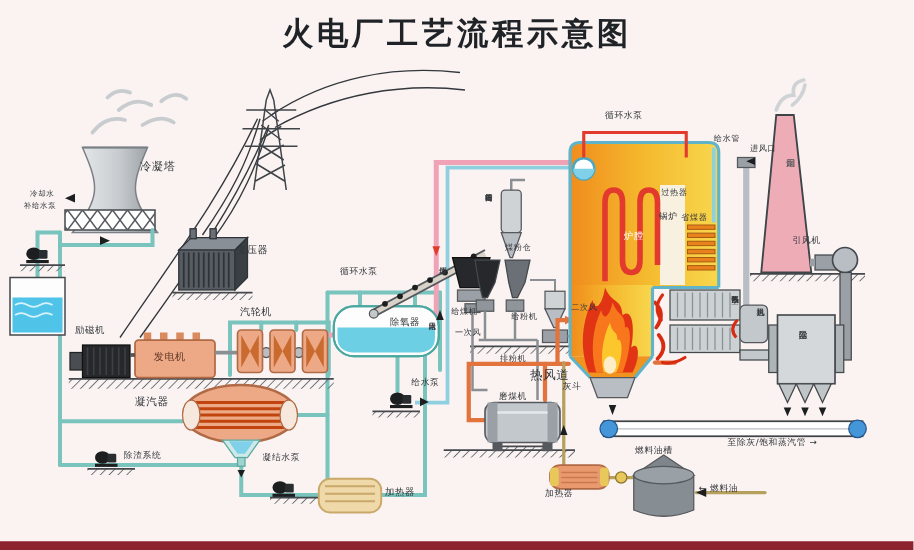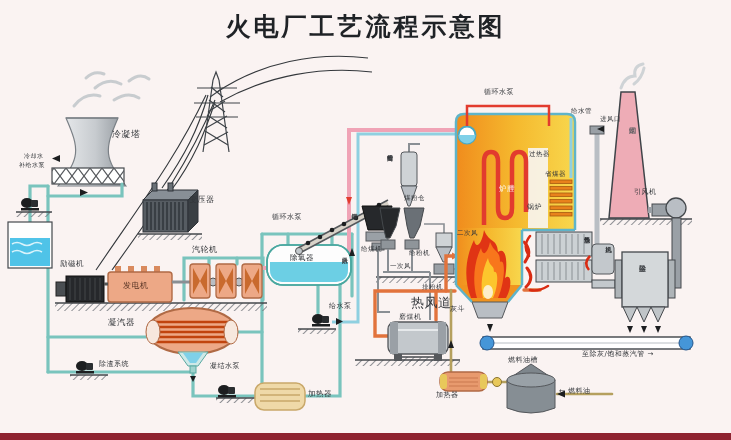--- a/index.html
+++ b/index.html
@@ -381,39 +381,39 @@
 <div class="lbl" style="left:24px;top:153px;font-size:6px">冷却水</div>
 <div class="lbl" style="left:19px;top:162px;font-size:6px">补给水泵</div>
 <div class="lbl" style="left:189px;top:196px;font-size:8px">变压器</div>
 <div class="lbl" style="left:60px;top:260px;font-size:7.5px">励磁机</div>
 <div class="lbl" style="left:123px;top:282px;font-size:8px;color:#5b3626">发电机</div>
 <div class="lbl" style="left:192px;top:246px;font-size:8px">汽轮机</div>
 <div class="lbl" style="left:108px;top:318px;font-size:8.5px">凝汽器</div>
 <div class="lbl" style="left:99px;top:361px;font-size:7px">除渣系统</div>
 <div class="lbl" style="left:210px;top:363px;font-size:7px">凝结水泵</div>
 <div class="lbl" style="left:308px;top:390px;font-size:7.5px">加热器</div>
-<div class="lbl" style="left:290px;top:254px;font-size:7.5px">除氧器</div>
+<div class="lbl" style="left:312px;top:254px;font-size:7.5px">除氧器</div>
 <div class="lbl" style="left:329px;top:303px;font-size:7px">给水泵</div>
 <div class="lbl v" style="left:342px;top:253px;font-size:6px">给水入口</div>
 <div class="lbl" style="left:272px;top:214px;font-size:7px">循环水泵</div>
 <div class="lbl v" style="left:351px;top:208px;font-size:6.5px">原煤斗</div>
 <div class="lbl" style="left:361px;top:246px;font-size:6.5px">给煤机</div>
 <div class="lbl v" style="left:387px;top:150px;font-size:6px">细粉分离器</div>
 <div class="lbl" style="left:404px;top:195px;font-size:6.5px">煤粉仓</div>
 <div class="lbl" style="left:409px;top:250px;font-size:6.5px">给粉机</div>
-<div class="lbl" style="left:422px;top:284px;font-size:6.5px">排粉机</div>
-<div class="lbl" style="left:390px;top:263px;font-size:6.5px">一次风</div>
-<div class="lbl" style="left:457px;top:230px;font-size:6.5px">二次风</div>
+<div class="lbl" style="left:400px;top:284px;font-size:6.5px">排粉机</div>
+<div class="lbl" style="left:364px;top:263px;font-size:6.5px">一次风</div>
+<div class="lbl" style="left:457px;top:243px;font-size:6.5px">二次风</div>
 <div class="lbl" style="left:399px;top:314px;font-size:7px">磨煤机</div>
-<div class="lbl" style="left:411px;top:296px;font-size:13px">热风道</div>
+<div class="lbl" style="left:424px;top:296px;font-size:10px">热风道</div>
 <div class="lbl" style="left:484px;top:89px;font-size:7px">循环水泵</div>
 <div class="lbl" style="left:571px;top:108px;font-size:6.5px">给水管</div>
 <div class="lbl" style="left:529px;top:151px;font-size:6.5px">过热器</div>
 <div class="lbl" style="left:545px;top:171px;font-size:6.5px">省煤器</div>
-<div class="lbl" style="left:527px;top:204px;font-size:7px">锅炉</div>
+<div class="lbl" style="left:527px;top:170px;font-size:7px">锅炉</div>
 <div class="lbl w" style="left:499px;top:185px;font-size:7.5px">炉膛</div>
 <div class="lbl" style="left:450px;top:306px;font-size:7px">灰斗</div>
 <div class="lbl v" style="left:584px;top:232px;font-size:6px;color:#2c2f33">空气预热器</div>
 <div class="lbl" style="left:600px;top:116px;font-size:6.5px">进风口</div>
 <div class="lbl v" style="left:628px;top:121px;font-size:7px;color:#55585c">烟囱</div>
 <div class="lbl" style="left:634px;top:189px;font-size:7px">引风机</div>
 <div class="lbl v" style="left:605px;top:241px;font-size:6.5px">送风机</div>
 <div class="lbl v" style="left:638px;top:259px;font-size:7px">除尘器</div>
 <div class="lbl" style="left:582px;top:351px;font-size:7px">至除灰/饱和蒸汽管 →</div>
 <div class="lbl" style="left:508px;top:357px;font-size:7px">燃料油槽</div>

